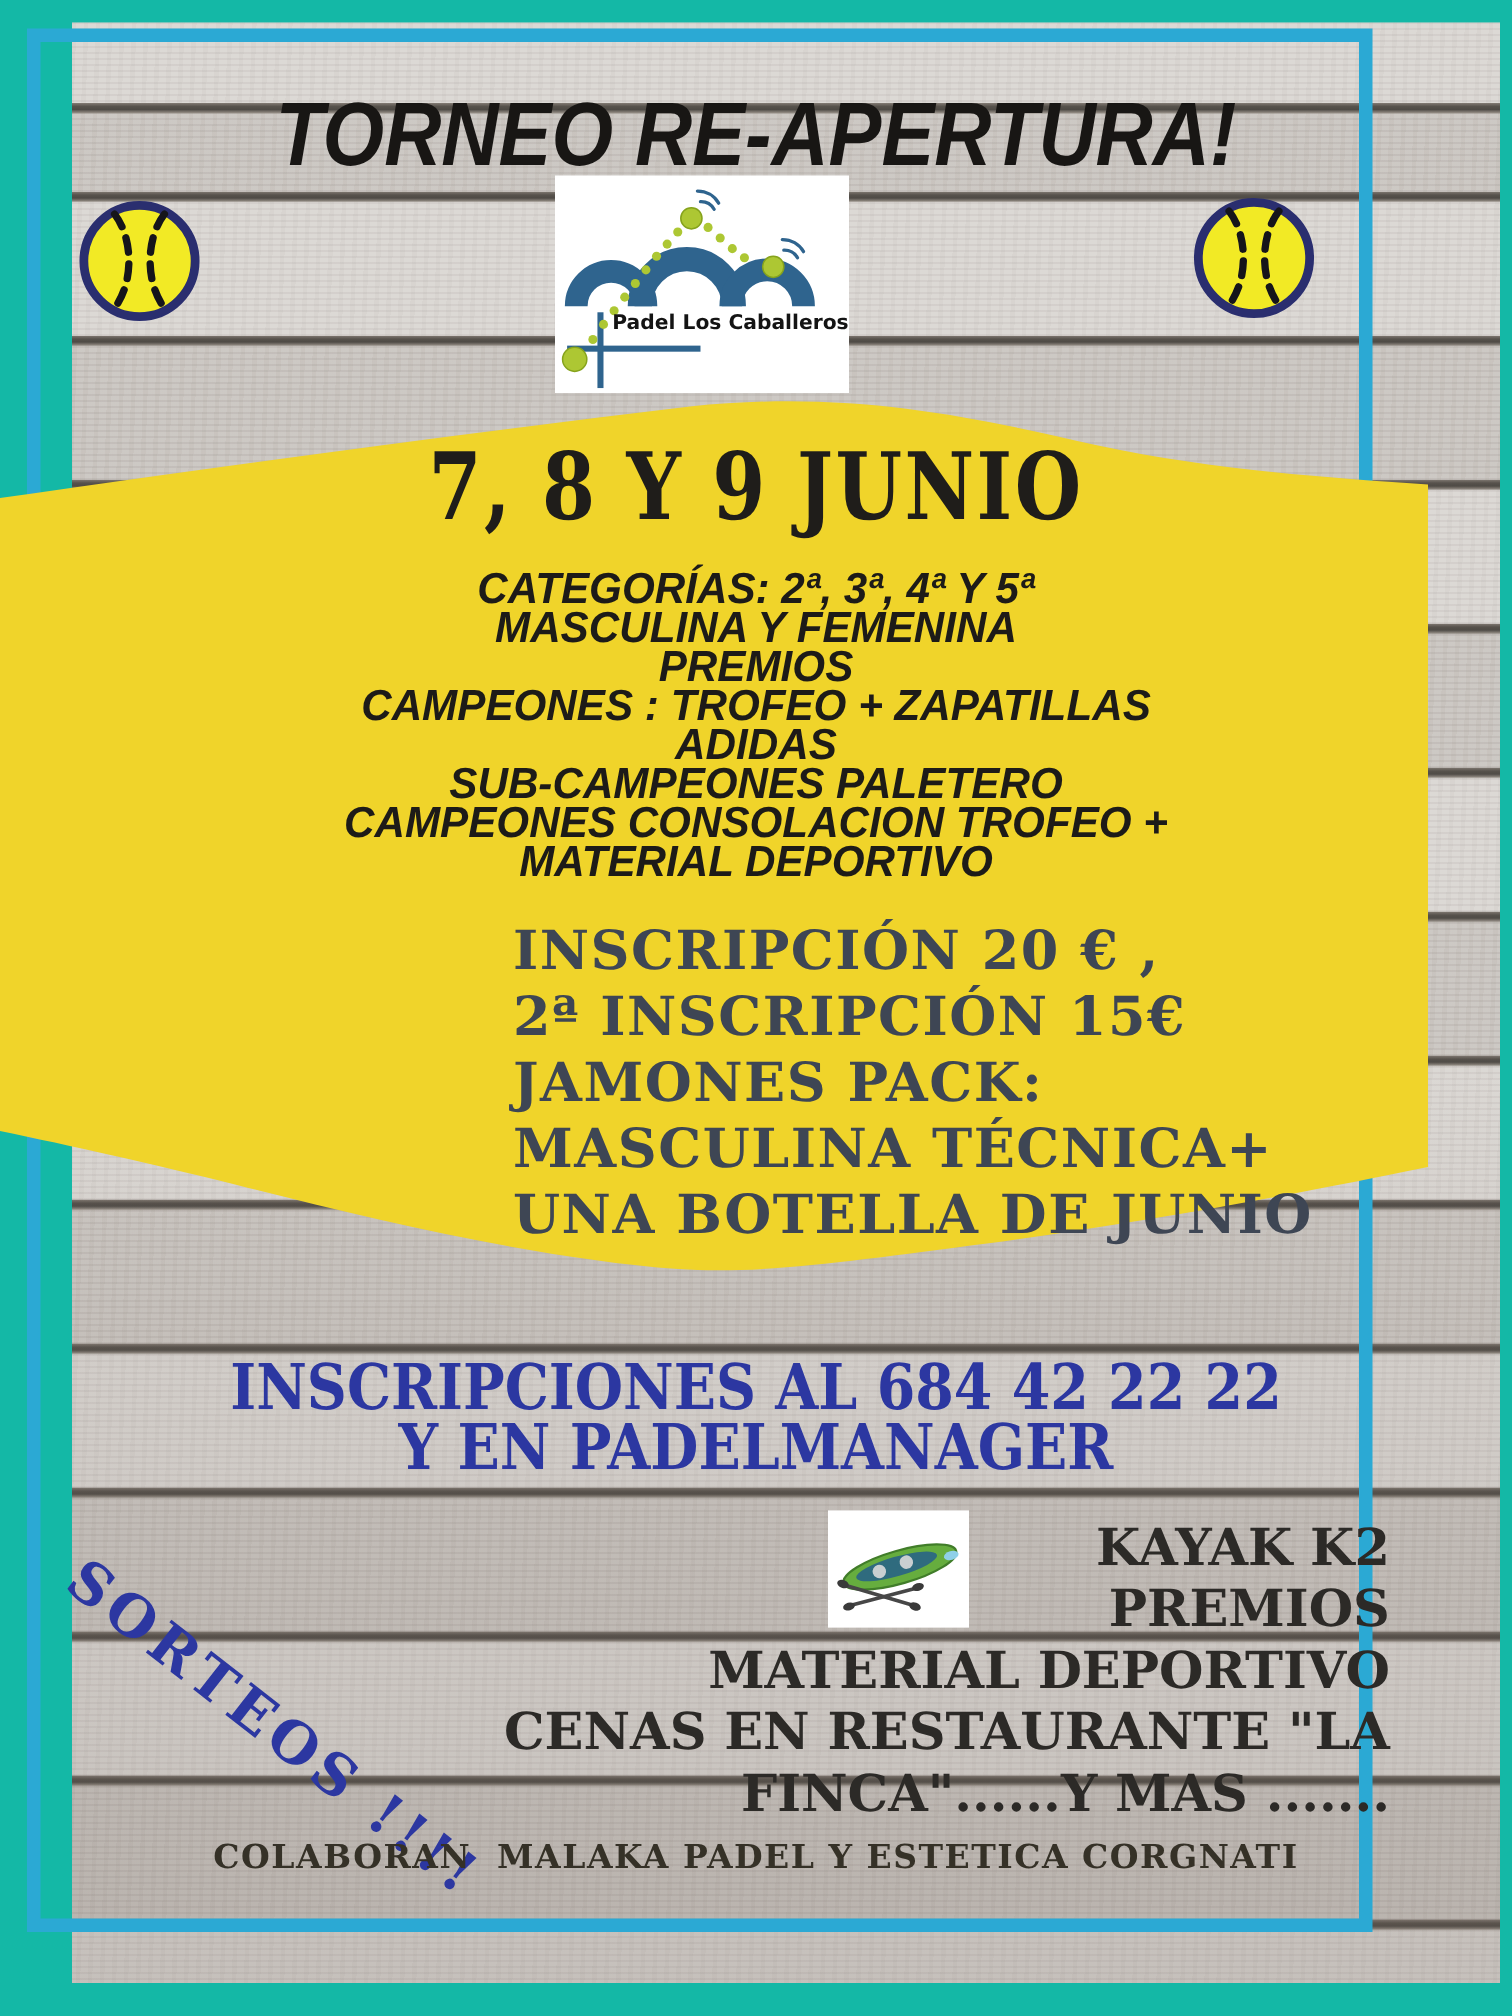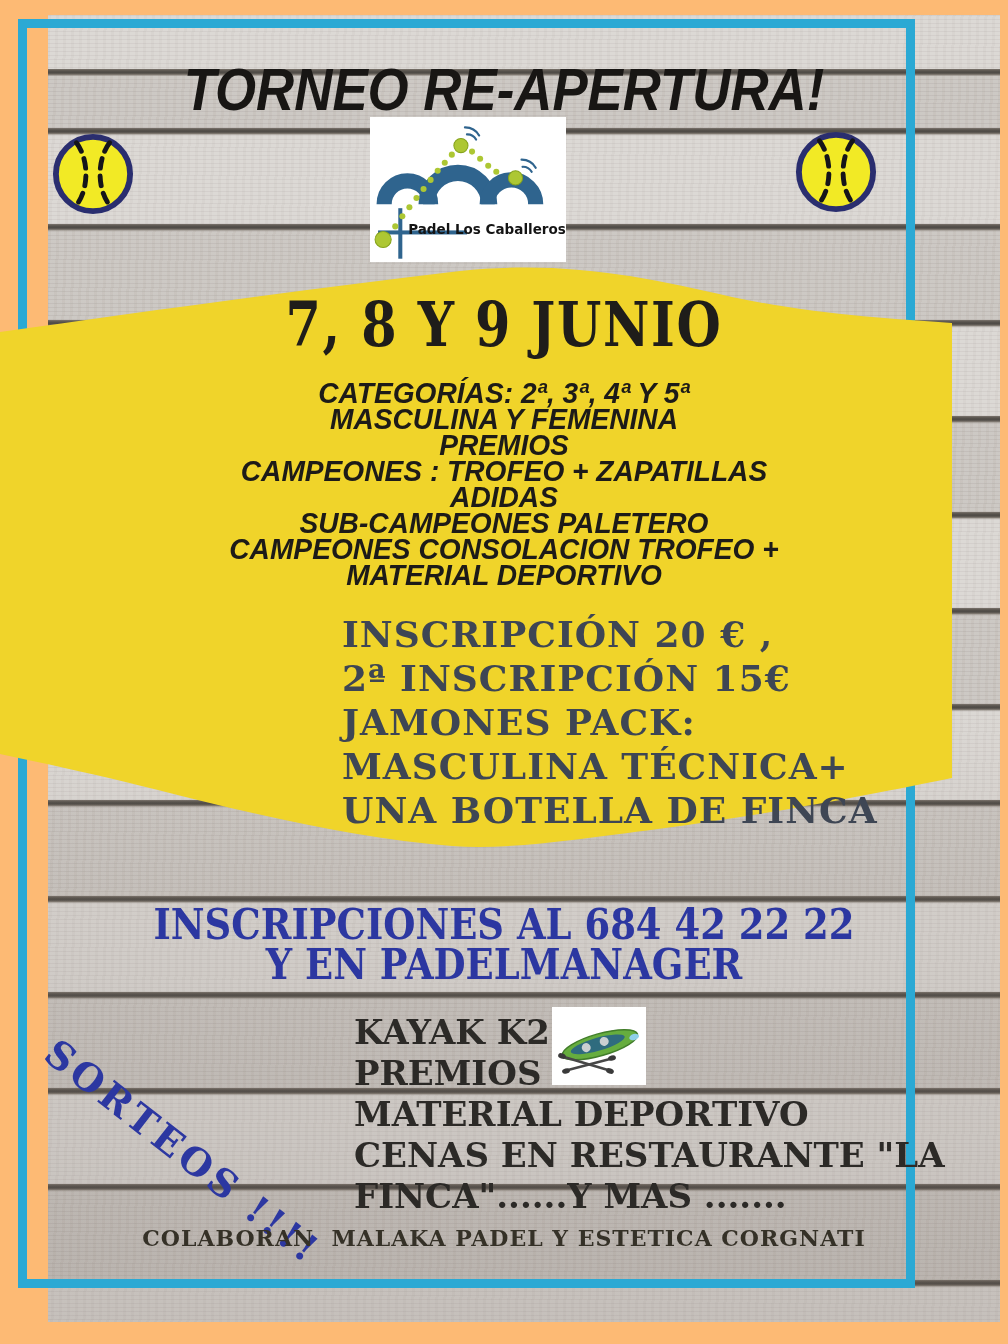--- a/index.html
+++ b/index.html
@@ -1,21 +1,21 @@
 <!DOCTYPE html>
 <html style="--teal: #2BA9D4; --blob: #F0D42A; --ball: #F2EA25; --ball-border: #2A2E6F; --blue: #2C37A1; --slate: #3E4654; --ink: #1D1B18; --prize-ink: #2C2A27; --footer-ink: #353127; --logo-blue: #2F648E; --logo-green: #ADC733;"><head>
 <meta charset="utf-8">
 <style>
   :root{
     --teal:#2BA9D4; --blob:#F0D42A; --ball:#F2EA25; --ball-border:#2A2E6F;
     --blue:#2C37A1; --slate:#3E4654; --ink:#1D1B18; --prize-ink:#2C2A27;
     --footer-ink:#353127; --logo-blue:#2F648E; --logo-green:#ADC733;
   }
   html,body{margin:0;padding:0;background:#ffffff;width:1008px;height:1344px;overflow:hidden;}
-  .stage{position:relative;width:1008px;height:1344px;background:#fdba74;font-family:"Liberation Sans",sans-serif;}
+  .stage{position:relative;width:1008px;height:1344px;background:#14b8a6;font-family:"Liberation Sans",sans-serif;}
 
   
   .wood{
     position:absolute;left:48px;top:15px;width:952px;height:1307px;
     background-color:#d6d2ce;
     background-image:
       linear-gradient(180deg, rgba(0,0,0,0) 0%, rgba(0,0,0,0) 52%, rgba(120,105,96,0.10) 68%, rgba(108,94,86,0.20) 100%),
       repeating-linear-gradient(180deg, #7b746d 0px, #57524c 2px, #4e4a45 4px, #8b847c 6px, rgba(0,0,0,0) 7px, rgba(0,0,0,0) 96px),
       repeating-linear-gradient(180deg, rgba(255,255,255,0.15) 0px, rgba(255,255,255,0.15) 96px, rgba(98,88,80,0.08) 96px, rgba(98,88,80,0.08) 192px),
       repeating-linear-gradient(180deg, rgba(112,102,95,0.10) 0px, rgba(112,102,95,0.10) 1px, rgba(0,0,0,0) 1px, rgba(0,0,0,0) 4px),
@@ -38,21 +38,21 @@
 
   .logo{position:absolute;left:370px;top:117px;width:196px;height:145px;background:#ffffff;z-index:5;}
   .logo svg{position:absolute;left:0;top:0;}
   .logo-arch{fill:none;stroke:var(--logo-blue);stroke-width:15;}
   .logo-arch-mid{stroke-width:16;}
   .logo-dot{fill:var(--logo-green);}
   .logo-ball{fill:var(--logo-green);stroke:#86a31c;stroke-width:1;}
   .logo-line{fill:var(--logo-blue);}
   .logo-wifi{fill:none;stroke:var(--logo-blue);stroke-width:2.2;stroke-linecap:round;}
   .logo-text{position:absolute;left:38px;top:90px;width:158px;text-align:center;
-    font-family:"DejaVu Sans",sans-serif;font-weight:bold;font-size:13.5px;color:#141414;margin-top:14px;}
+    font-family:"DejaVu Sans",sans-serif;font-weight:bold;font-size:13.5px;color:#141414;}
 
   .blob{position:absolute;left:0;top:0;z-index:3;pointer-events:none;}
   .blob path{fill:var(--blob);}
 
   .dates{position:absolute;left:0;top:288px;width:100%;text-align:center;z-index:6;
     font-family:"DejaVu Serif",serif;font-weight:bold;font-size:62px;color:#1f1d1a;
     letter-spacing:2px;transform:scaleX(.82);}
 
   .cats{position:absolute;left:0;top:380px;width:100%;text-align:center;z-index:6;
     font-family:"Liberation Sans",sans-serif;font-style:italic;font-weight:bold;
@@ -63,23 +63,23 @@
     letter-spacing:1px;color:var(--slate);}
 
   .contact{position:absolute;left:0;top:905px;width:100%;text-align:center;z-index:6;
     font-family:"DejaVu Serif",serif;font-weight:bold;font-size:42px;line-height:40px;
     color:var(--blue);transform:scaleX(.88);}
 
   .sorteos{position:absolute;left:64px;top:1030px;z-index:6;
     font-family:"DejaVu Serif",serif;font-weight:bold;font-size:38px;letter-spacing:4px;
     color:var(--blue);transform:rotate(38deg);transform-origin:0 0;white-space:nowrap;}
 
-  .prizes{position:absolute;left:354px;top:1012px;z-index:6;
+  .prizes{position:absolute;left:336px;top:1012px;z-index:6;
     font-family:"DejaVu Serif",serif;font-weight:bold;font-size:34px;line-height:41px;
-    color:var(--prize-ink);white-space:nowrap;}
+    color:var(--prize-ink);white-space:nowrap;text-align:right;}
 
   .kayak{position:absolute;left:552px;top:1007px;width:94px;height:78px;background:#ffffff;z-index:6;}
 
   .footer{position:absolute;left:0;top:1225px;width:100%;text-align:center;z-index:6;
     font-family:"DejaVu Serif",serif;font-weight:bold;font-size:22px;letter-spacing:1px;
     color:var(--footer-ink);white-space:pre;}
 </style>
 </head>
 <body>
 
@@ -154,21 +154,21 @@
     <div>SUB-CAMPEONES PALETERO</div>
     <div>CAMPEONES CONSOLACION TROFEO +</div>
     <div>MATERIAL DEPORTIVO</div>
   </div>
 
   <div class="fees">
     <div>INSCRIPCIÓN 20 € ,</div>
     <div>2ª INSCRIPCIÓN 15€</div>
     <div>JAMONES PACK:</div>
     <div>MASCULINA TÉCNICA+</div>
-    <div>UNA BOTELLA DE FINCA</div>
+    <div>UNA BOTELLA DE JUNIO</div>
   </div>
 
   <div class="contact">
     <div>INSCRIPCIONES AL 684 42 22 22</div>
     <div>Y EN PADELMANAGER</div>
   </div>
 
   <div class="sorteos">SORTEOS !!!!</div>
 
   <div class="prizes">

